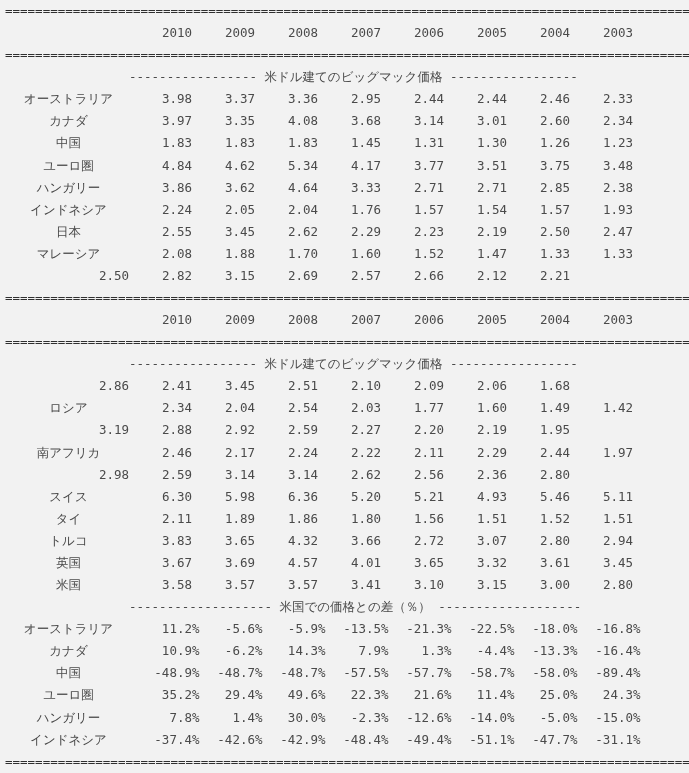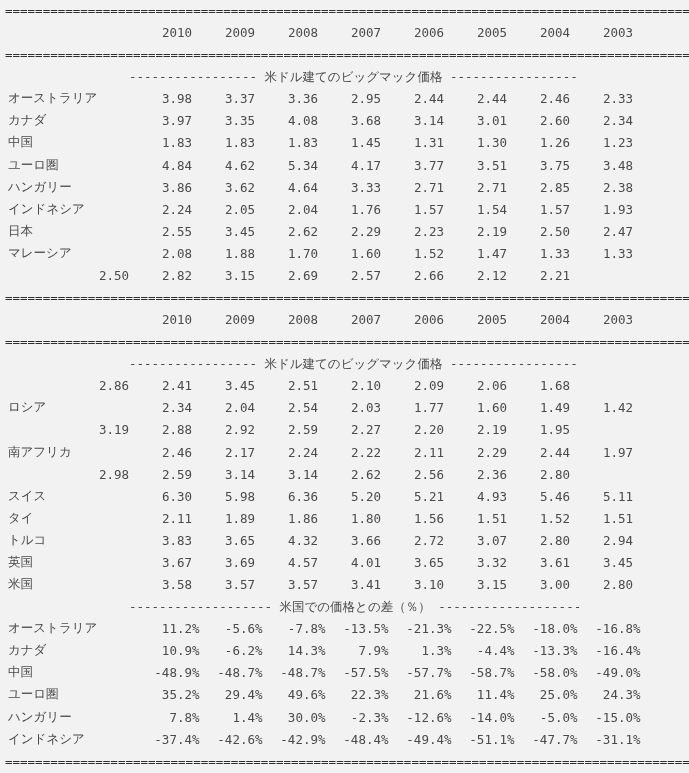--- a/index.html
+++ b/index.html
@@ -13,21 +13,21 @@
     font-size: 12.5px;
     line-height: 22.08px;
     overflow: hidden;
     padding-left: 5px;
     box-sizing: border-box;
   }
   .line { height: 22.08px; white-space: nowrap; overflow: hidden; }
   .sep  { color: #2f2f2f; }
   .grid { display: grid; grid-template-columns: 124px repeat(8, 63px); }
   .cell { text-align: right; overflow: visible; }
-  .cell.label { text-align: left; padding-left: 3px; font-family: Liberation Mono, monospace; }
+  .cell.label { text-align: center; padding-left: 3px; }
   .title {
     padding-left: 124px;
     width: 504px;
     text-align: left;
     overflow: visible;
   }
   .pct { transform: translateX(7.5px); }
 </style>
 </head>
 <body>
@@ -278,21 +278,21 @@
         <div class="cell">2.80</div>
       </div>
     </div>
 
   <div>
       <div class="line title">------------------- 米国での価格との差（％） -------------------</div>
       <div class="line grid">
         <div class="cell label">オーストラリア</div>
         <div class="cell pct">11.2%</div>
         <div class="cell pct">-5.6%</div>
-        <div class="cell pct">-7.8%</div>
+        <div class="cell pct">-5.9%</div>
         <div class="cell pct">-13.5%</div>
         <div class="cell pct">-21.3%</div>
         <div class="cell pct">-22.5%</div>
         <div class="cell pct">-18.0%</div>
         <div class="cell pct">-16.8%</div>
       </div>
       <div class="line grid">
         <div class="cell label">カナダ</div>
         <div class="cell pct">10.9%</div>
         <div class="cell pct">-6.2%</div>
@@ -305,21 +305,21 @@
       </div>
       <div class="line grid">
         <div class="cell label">中国</div>
         <div class="cell pct">-48.9%</div>
         <div class="cell pct">-48.7%</div>
         <div class="cell pct">-48.7%</div>
         <div class="cell pct">-57.5%</div>
         <div class="cell pct">-57.7%</div>
         <div class="cell pct">-58.7%</div>
         <div class="cell pct">-58.0%</div>
-        <div class="cell pct">-49.0%</div>
+        <div class="cell pct">-89.4%</div>
       </div>
       <div class="line grid">
         <div class="cell label">ユーロ圏</div>
         <div class="cell pct">35.2%</div>
         <div class="cell pct">29.4%</div>
         <div class="cell pct">49.6%</div>
         <div class="cell pct">22.3%</div>
         <div class="cell pct">21.6%</div>
         <div class="cell pct">11.4%</div>
         <div class="cell pct">25.0%</div>

